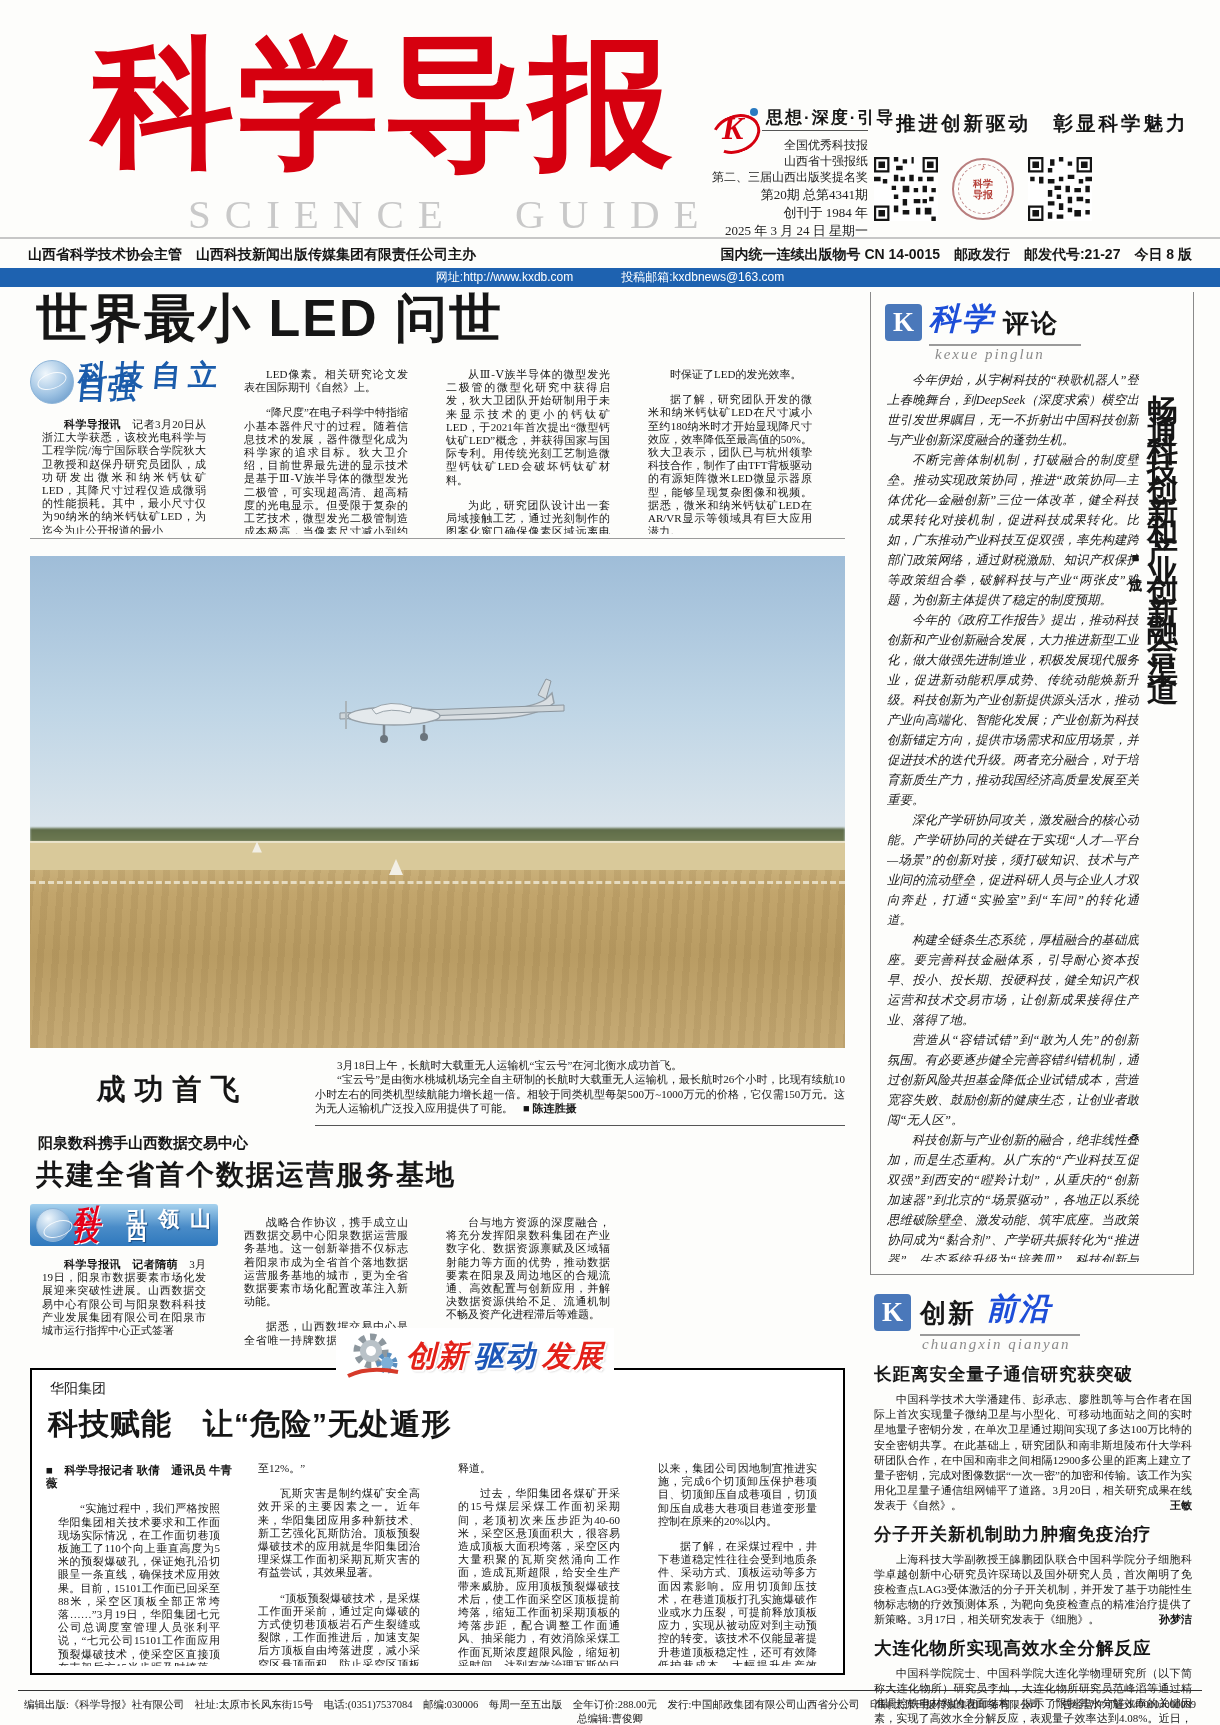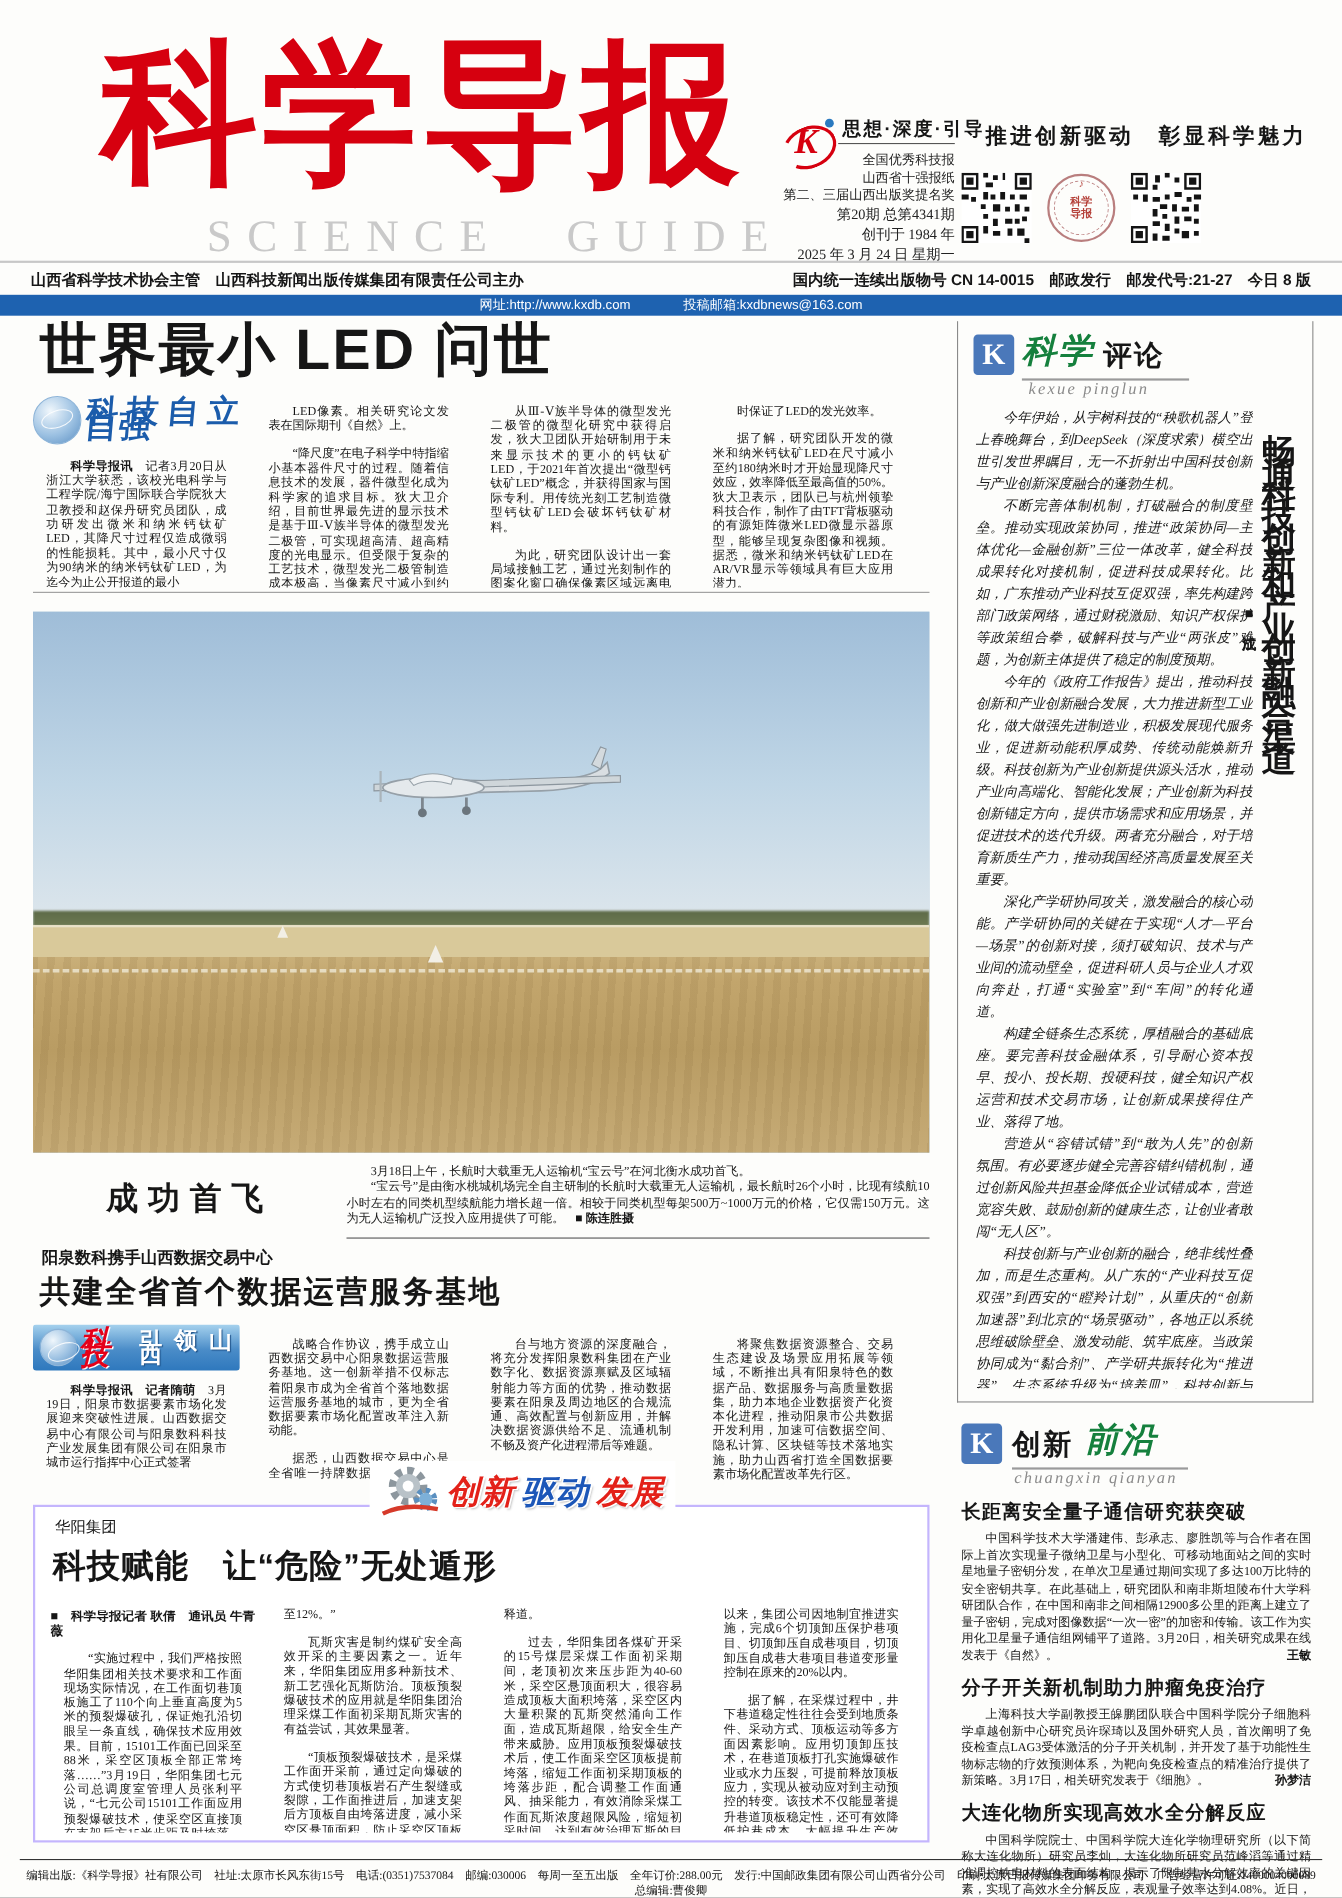--- a/index.html
+++ b/index.html
@@ -88,39 +88,39 @@
   .badge2 .r{font-size:26px;font-weight:900;font-style:italic;color:#e50019;
              text-shadow:1px 1px 0 #fff;font-family:"Liberation Serif",serif;}
   .badge2 .w{font-size:21px;font-weight:900;color:#fff;letter-spacing:1px;text-shadow:1px 1px 1px #1c4f86;}
 
   
   .drive-badge{left:336px;top:1328px;height:56px;padding:0 10px;background:#fff;z-index:3;
           display:flex;align-items:center;gap:6px;}
   .drive-badge .t{font-size:30px;font-weight:900;font-style:italic;letter-spacing:1px;
           text-shadow:1.5px 1.5px 0 #fff,-1px -1px 0 #fff,2px 2px 2px rgba(0,0,0,.25);}
   .c-red{color:#e32119;} .c-blue{color:#1d57b8;}
-  .box{left:30px;top:1368px;width:811px;height:303px;border:2px solid #c4b5fd;background:#fff;}
+  .box{left:30px;top:1368px;width:811px;height:303px;border:2px solid #000000;background:#fff;}
   .box .bhead{position:absolute;left:16px;top:10px;}
   .box .bkick{font-size:14px;margin:0 0 6px 2px;}
   .box h2{margin:0;font-size:30px;font-weight:900;letter-spacing:1px;}
   .bcol{position:absolute;overflow:hidden;}
   .bcol.c1{left:14px;top:94px;width:186px;height:202px;}
   .bcol.c2{left:214px;top:80px;width:186px;height:216px;}
   .bcol.c3{left:414px;top:80px;width:186px;height:216px;}
   .bcol.c4{left:614px;top:80px;width:183px;height:216px;}
   .byline{font-size:11.5px;font-weight:700;margin-bottom:9px;}
   .jump{text-align:right;font-weight:700;}
 
   
   .comm{left:870px;top:292px;width:322px;height:982px;
         border-left:1px solid #8a8a8a;border-right:1px solid #8a8a8a;border-bottom:1px solid #8a8a8a;}
   .sec-head{position:relative;height:70px;}
   .k-sq{position:absolute;width:37px;height:37px;background:#4a78ba;border-radius:4px;color:#fff;
         font-size:27px;font-weight:900;text-align:center;line-height:37px;font-family:"Liberation Serif",serif;}
-  .sec-red{font-size:31px;font-weight:900;font-style:italic;color:#15803d;
+  .sec-red{font-size:31px;font-weight:900;font-style:italic;color:#1d4ed8;
            font-family:"Liberation Serif",serif;letter-spacing:2px;}
   .sec-blk{font-size:26px;font-weight:900;letter-spacing:2px;}
   .sec-rule{position:absolute;border-bottom:2px solid #9a9a9a;height:0;}
   .sec-pinyin{position:absolute;font-size:15px;font-style:italic;color:#8a8a8a;letter-spacing:2px;}
   .comm .sec-head .k-sq{left:14px;top:12px;}
   .comm .r1{position:absolute;left:58px;top:6px;} .comm .b1{position:absolute;left:132px;top:14px;}
   .comm .sec-rule{left:58px;top:52px;width:152px;}
   .comm .sec-pinyin{left:64px;top:54px;}
   .essay{position:absolute;left:16px;top:78px;width:252px;height:892px;overflow:hidden;}
   .essay p{margin:0;text-indent:2em;font-size:12.5px;line-height:20px;font-style:italic;text-align:justify;}
@@ -270,23 +270,20 @@
         <p><b class="hei">科学导报讯　记者隋萌</b><span>　3月19日，阳泉市数据要素市场化发展迎来突破性进展。山西数据交易中心有限公司与阳泉数科科技产业发展集团有限公司在阳泉市城市运行指挥中心正式签署</span></p>
       </div>
       <div class="col">
         <p>战略合作协议，携手成立山西数据交易中心阳泉数据运营服务基地。这一创新举措不仅标志着阳泉市成为全省首个落地数据运营服务基地的城市，更为全省数据要素市场化配置改革注入新动能。</p>
         <p>据悉，山西数据交易中心是全省唯一持牌数据交易机构，通过此次省级平</p>
       </div>
       <div class="col">
         <p>台与地方资源的深度融合，将充分发挥阳泉数科集团在产业数字化、数据资源禀赋及区域辐射能力等方面的优势，推动数据要素在阳泉及周边地区的合规流通、高效配置与创新应用，并解决数据资源供给不足、流通机制不畅及资产化进程滞后等难题。</p>
         <p>新成立的阳泉数据运营服务基地</p>
       </div>
-      <div class="col">
-        <p>将聚焦数据资源整合、交易生态建设及场景应用拓展等领域，不断推出具有阳泉特色的数据产品、数据服务与高质量数据集，助力本地企业数据资产化资本化进程，推动阳泉市公共数据开发利用，加速可信数据空间、隐私计算、区块链等技术落地实施，助力山西省打造全国数据要素市场化配置改革先行区。</p>
-      </div>
     </div>
   </div>
 
   <div class="abs drive-badge">
     <svg width="54" height="48" viewBox="0 0 54 48">
       <circle cx="25" cy="19" r="13" fill="none" stroke="#8d979e" stroke-width="9" stroke-dasharray="5.5 4.5"></circle>
       <circle cx="25" cy="19" r="11" fill="#b9c2c8"></circle>
       <circle cx="25" cy="19" r="5" fill="#fff"></circle>
       <circle cx="41" cy="31" r="8" fill="none" stroke="#5a8fc0" stroke-width="5" stroke-dasharray="4 3.5"></circle>
       <circle cx="41" cy="31" r="6" fill="#7db0d8"></circle>

